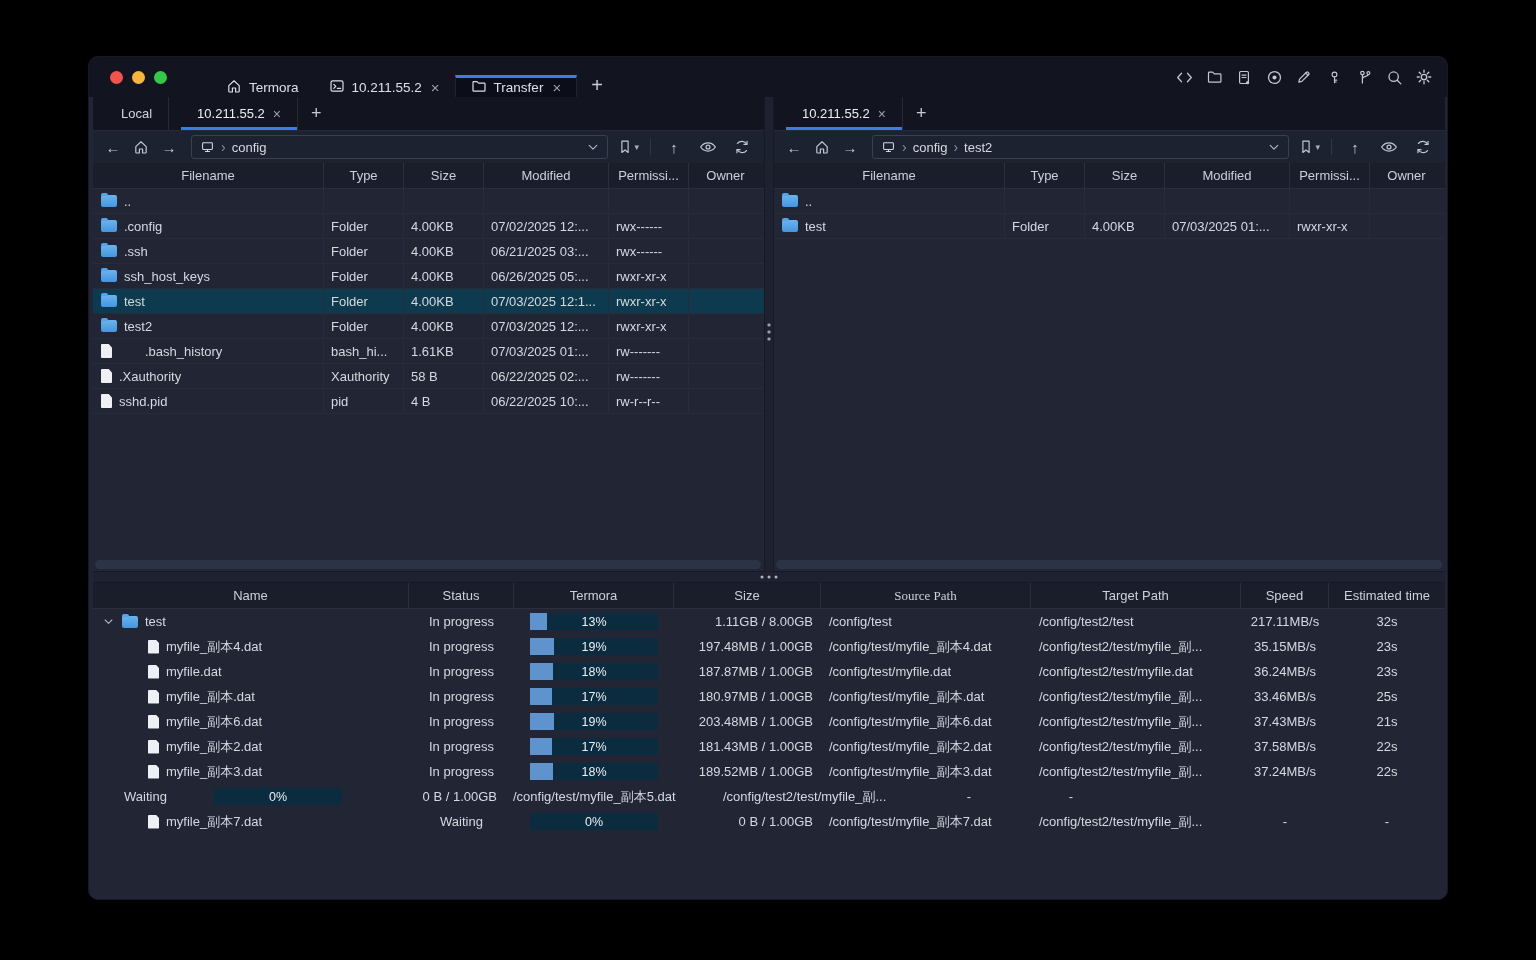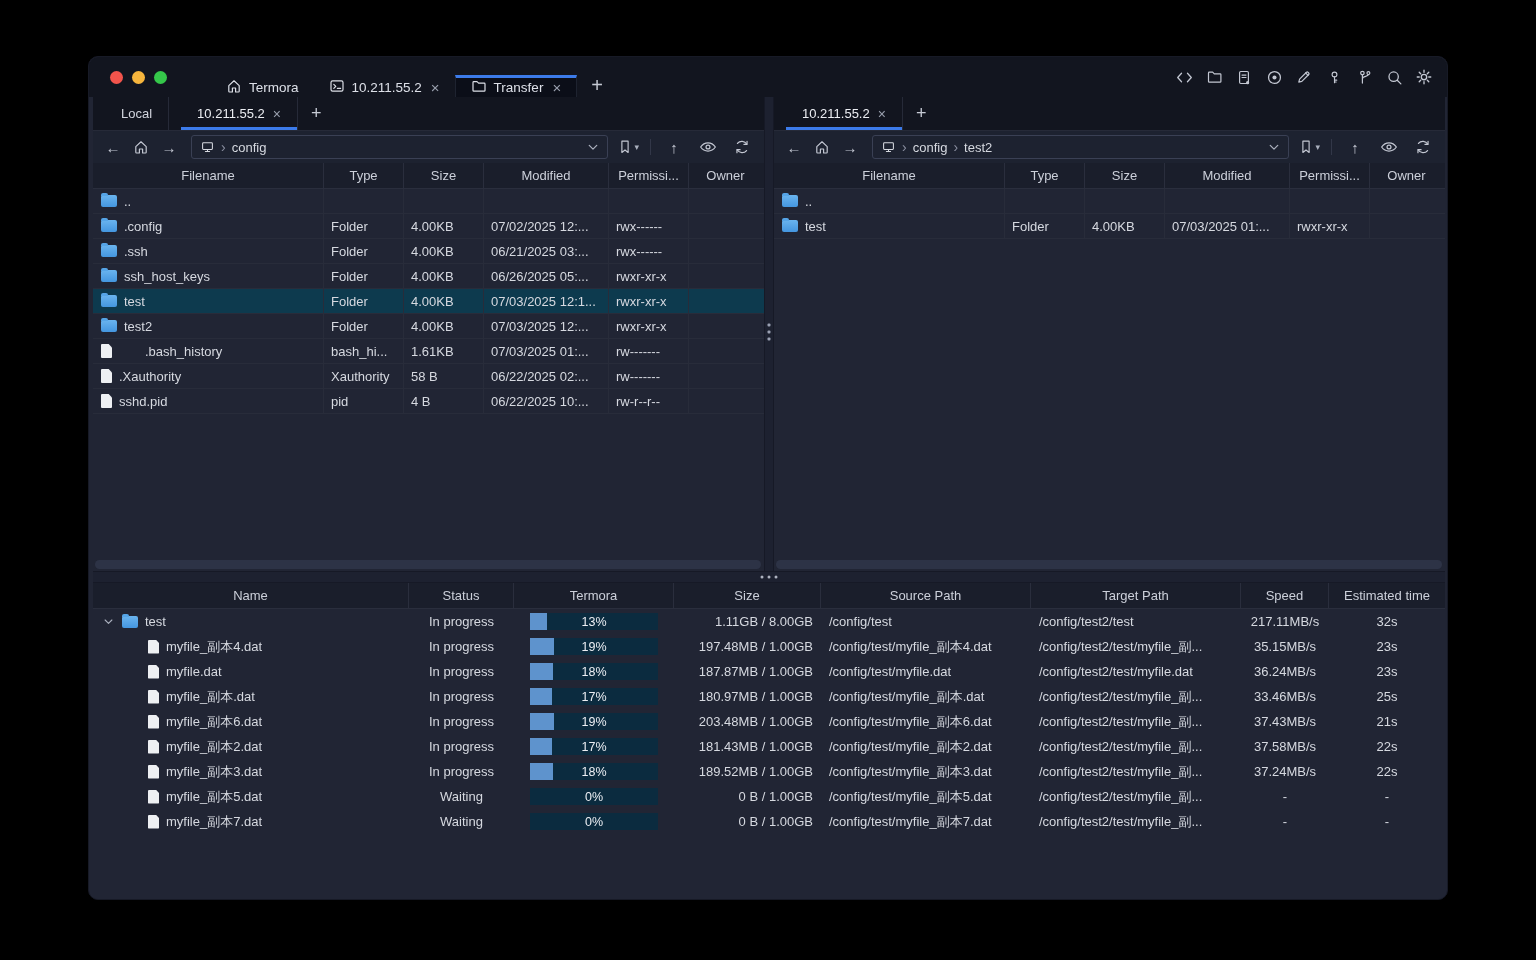--- a/index.html
+++ b/index.html
@@ -463,21 +463,21 @@
         <i></i>
       </span>
   </div>
 
   <div class="transfer">
     <div class="thead">
         <div class="hc" style="width: 316px; flex: 0 0 auto;">Name</div>
         <div class="hc" style="width: 105px; flex: 0 0 auto;">Status</div>
         <div class="hc" style="width: 160px; flex: 0 0 auto;">Termora</div>
         <div class="hc" style="width: 147px; flex: 0 0 auto;">Size</div>
-        <div class="hc" style="width: 210px; flex: 0 0 auto;">Source Path</div>
+        <div class="hc" style="width: 210px; flex: 0 0 auto; font-family: Liberation Serif, serif;">Source Path</div>
         <div class="hc" style="width: 210px; flex: 0 0 auto;">Target Path</div>
         <div class="hc" style="width: 88px; flex: 0 0 auto;">Speed</div>
         <div class="hc" style="width: 116px; flex: 0 0 auto;">Estimated time</div>
       </div>
     <div class="tbody">
         <div class="trow">
           <div class="tc c-name" style="width: 316px; flex: 0 0 auto;">
             <span class="chev">
               <svg class="s" width="11" height="9" viewBox="0 0 14 12">
                 <path d="M2.5 4l4.5 4.5L11.5 4"></path>
@@ -621,25 +621,20 @@
               </div>
             </div>
           </div>
           <div class="tc right" style="width: 147px; flex: 0 0 auto;">189.52MB / 1.00GB</div>
           <div class="tc" style="width: 210px; flex: 0 0 auto;">/config/test/myfile_副本3.dat</div>
           <div class="tc" style="width: 210px; flex: 0 0 auto;">/config/test2/test/myfile_副...</div>
           <div class="tc center" style="width: 88px; flex: 0 0 auto;">37.24MB/s</div>
           <div class="tc center" style="width: 116px; flex: 0 0 auto;">22s</div>
         </div>
         <div class="trow">
-          <div class="tc c-name" style="width: 316px; flex: 0 0 auto;">
-            <span class="ind" style="width: 40px;"></span>
-            <span class="icon-file"></span>
-            <span>myfile_副本5.dat</span>
-          </div>
           <div class="tc center" style="width: 105px; flex: 0 0 auto;">Waiting</div>
           <div class="tc" style="width: 160px; flex: 0 0 auto; padding: 0px;">
             <div class="pbarwrap">
               <div class="pbar">
                 <div class="pfill" style="width: 0%;"></div>
                 <span class="plabel">0%</span>
               </div>
             </div>
           </div>
           <div class="tc right" style="width: 147px; flex: 0 0 auto;">0 B / 1.00GB</div>

